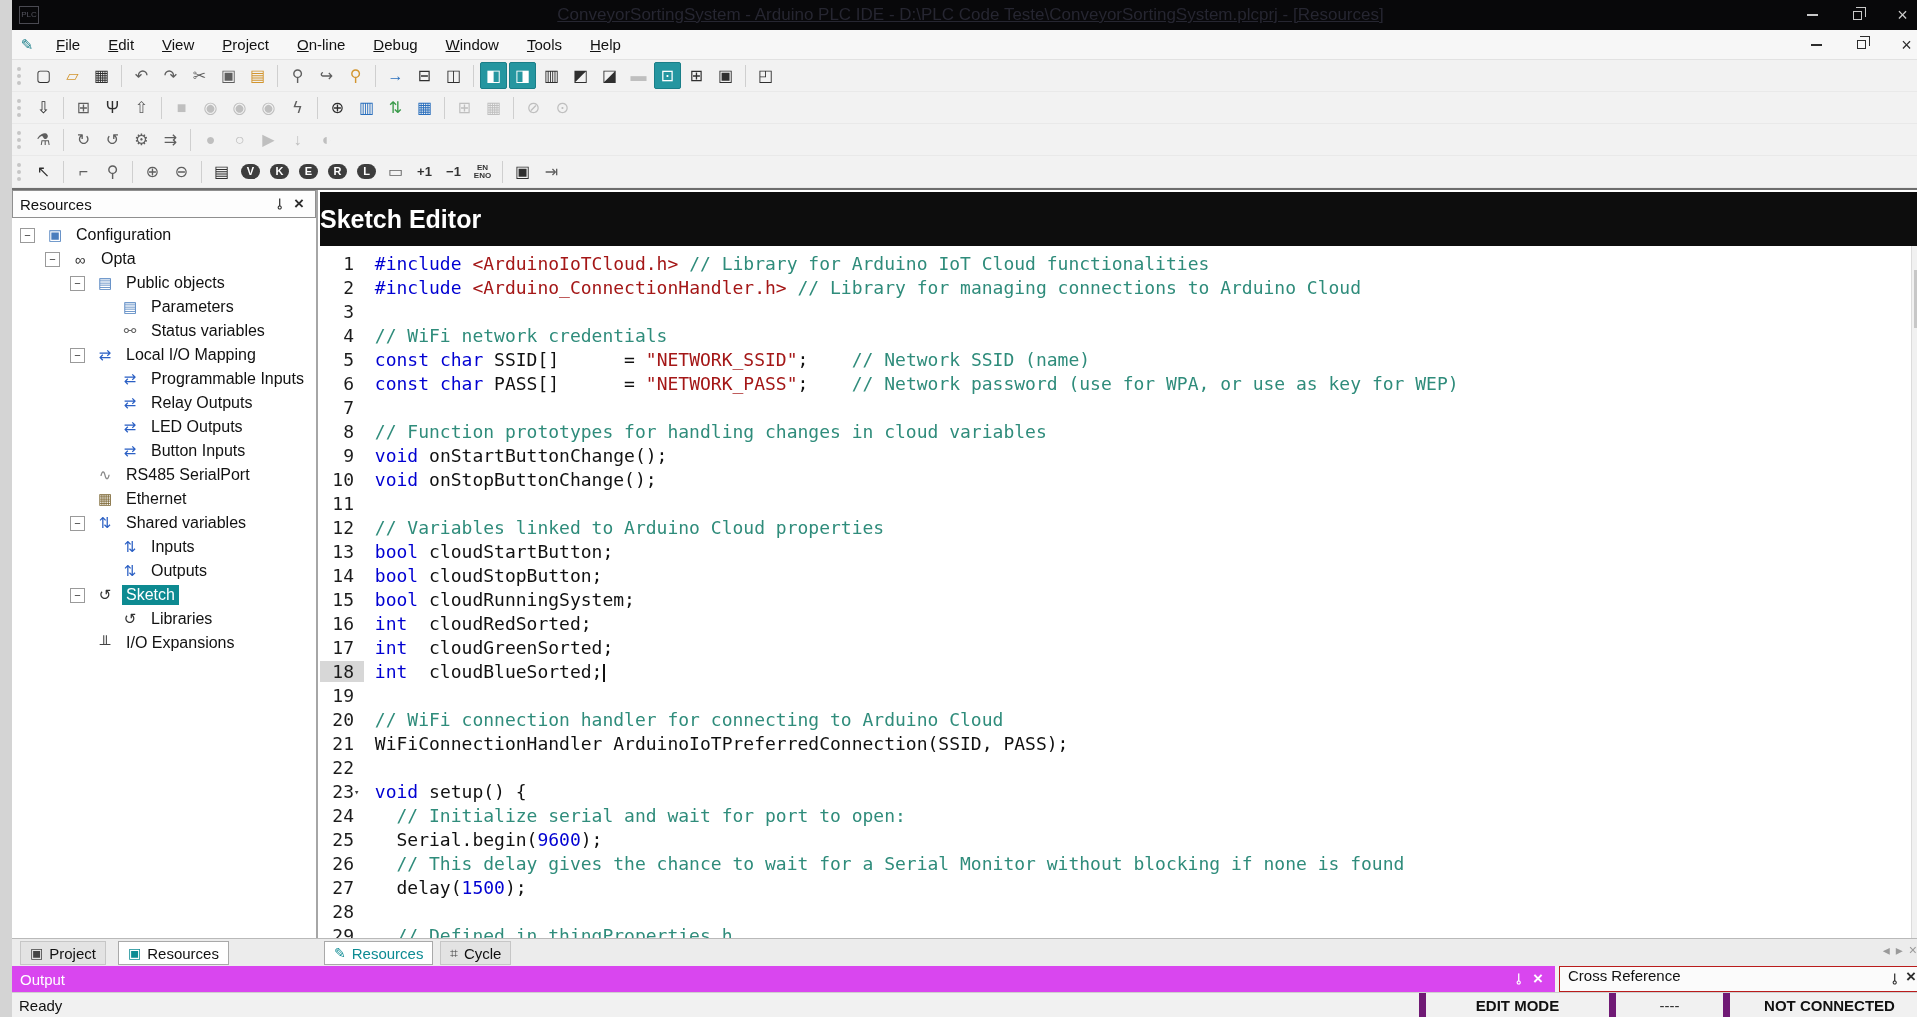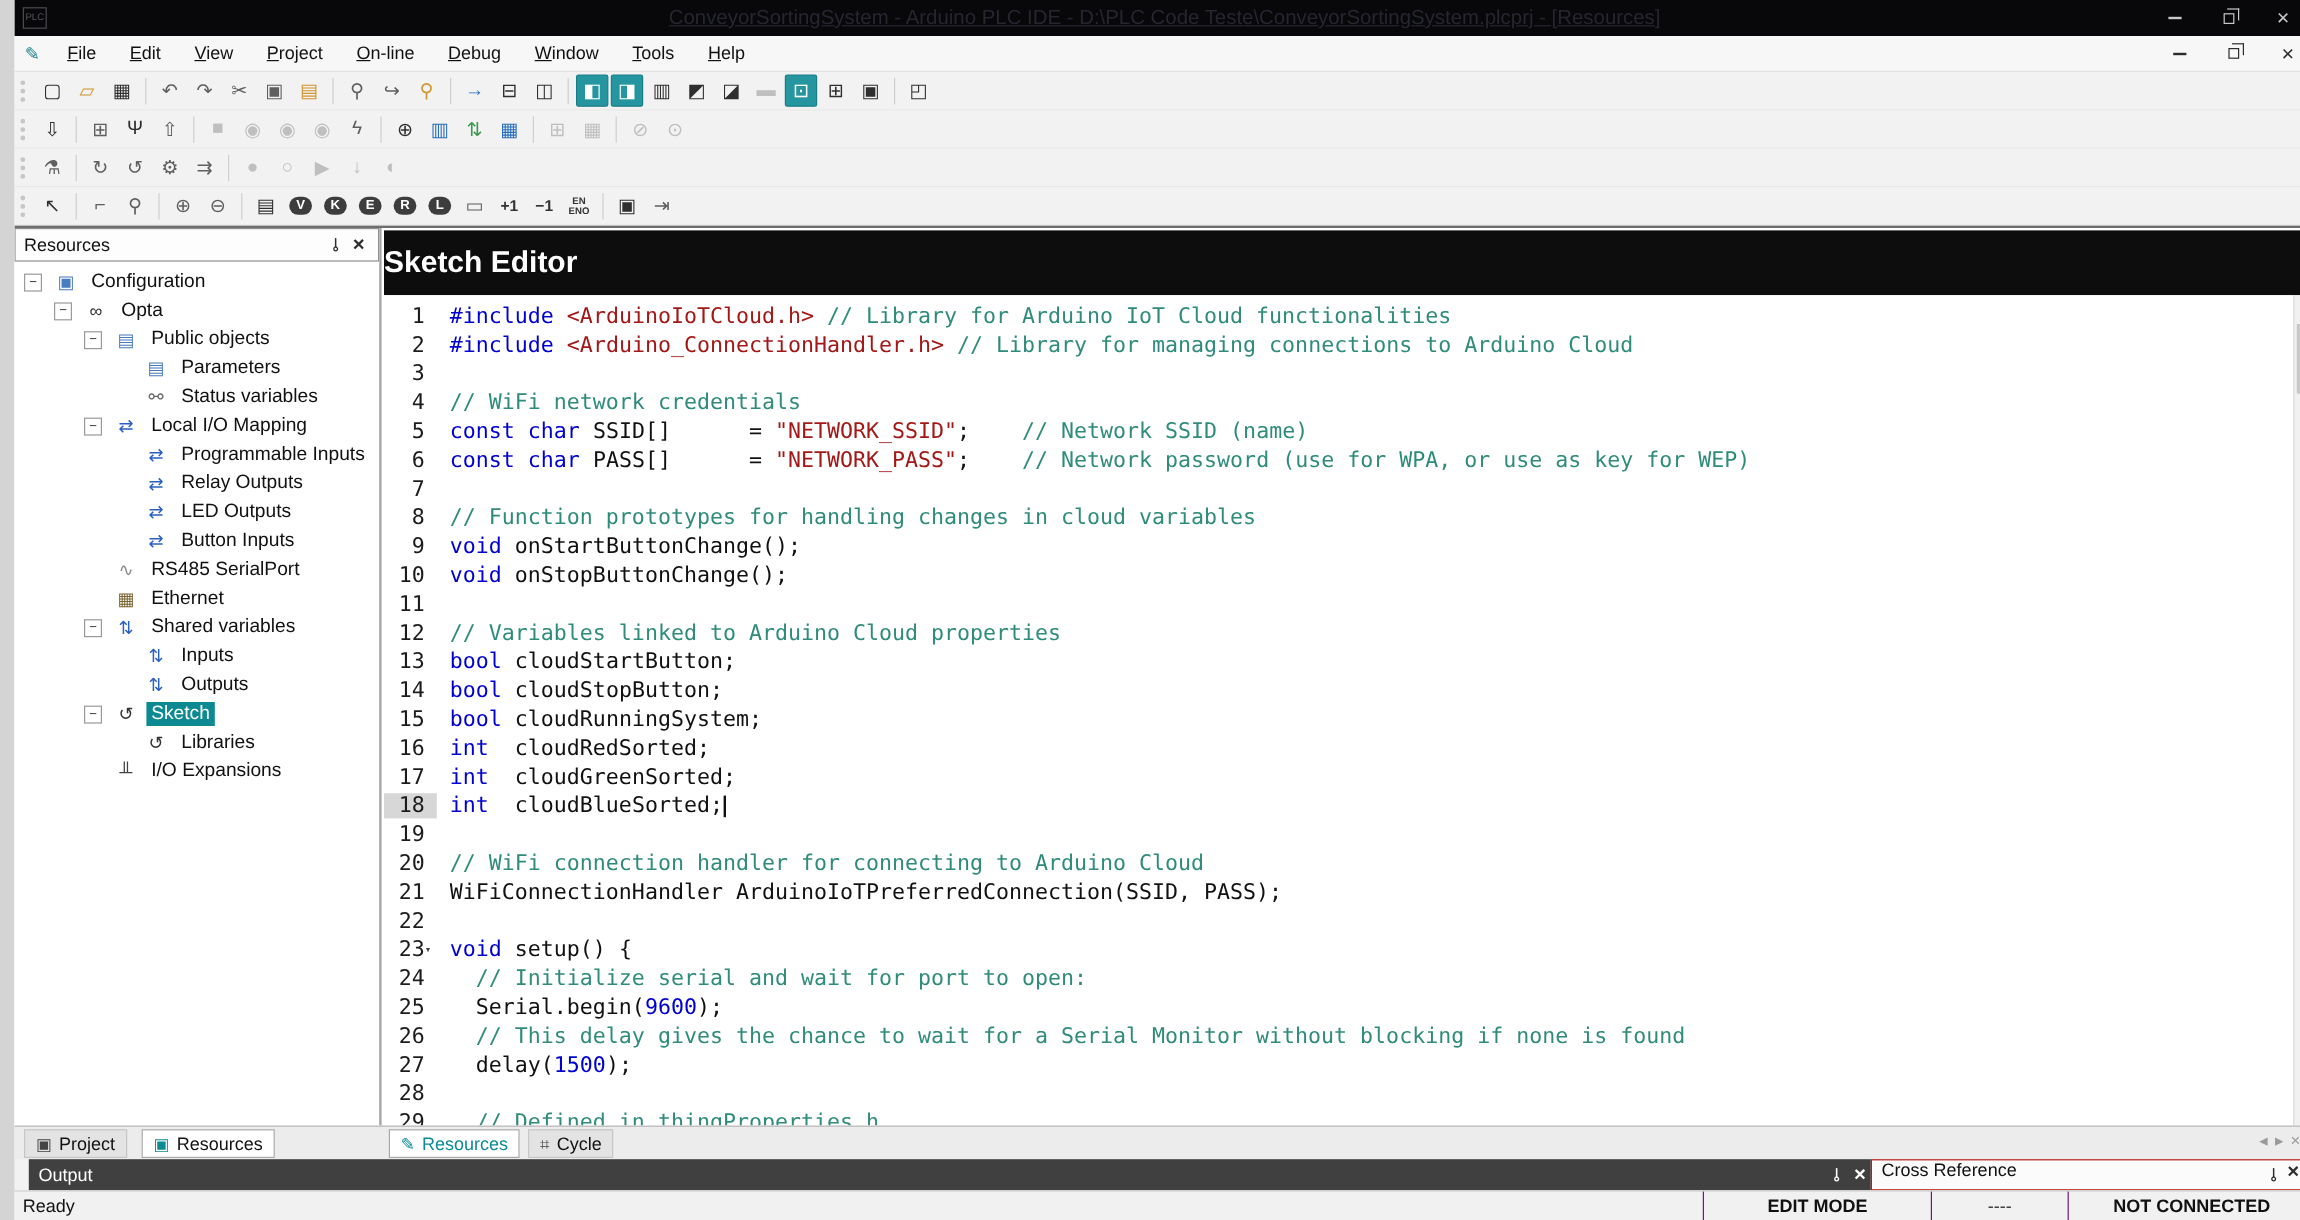--- a/index.html
+++ b/index.html
@@ -87,34 +87,34 @@
        border-top:1px solid #b9b9b9;}
   .tab{position:absolute;top:2px;height:24px;display:inline-flex;align-items:center;padding:0 9px;
        font-size:15px;white-space:nowrap;}
   .tab .tico{margin-right:6px;font-size:14px;}
   .tab-active{background:#fff;border:1px solid #a9a9a9;}
   .tab-flat{background:#e3e3e3;border:1px solid #c6c6c6;}
   .teal-txt{color:#0d8b93;}
   .nav-icons{position:absolute;right:6px;top:3px;color:#9a9a9a;font-size:14px;letter-spacing:6px;}
 
   
-  .output-header{position:absolute;left:12px;top:966px;width:1543px;height:26px;background:#404040;color:#fff;
+  .output-header{position:absolute;left:0;top:966px;width:1543px;height:26px;background:#d946ef;color:#fff;
        display:flex;align-items:center;padding:0 8px;font-size:15px;}
   .output-header .pin-ico,.output-header .x-ico{color:#fff;}
   .oh-title{flex:1;}
   .crossref-header{position:absolute;left:1547px;top:966px;right:0;height:26px;background:#fbfbfb;
        border:1px solid #b91c1c;display:flex;padding:0 8px;font-size:15px;}
   .ch-title{flex:1;}
 
   
   .statusbar{position:absolute;left:0;top:992px;width:1917px;height:25px;background:#f1f1f1;
        border-top:1px solid #cfcfcf;display:flex;align-items:center;font-size:15px;}
   .sb-ready{padding-left:7px;}
   .sb-right{margin-left:auto;display:flex;height:100%;}
-  .sb-cell{display:flex;align-items:center;justify-content:center;border-left:1px solid #701a75;height:100%;}
+  .sb-cell{display:flex;align-items:center;justify-content:center;border-left:7px solid #701a75;height:100%;}
   .sb-mode{width:190px;font-weight:bold;}
   .sb-dash{width:114px;color:#333;}
   .sb-conn{width:206px;font-weight:bold;}
 </style>
 </head>
 <body>
 
 <div class="app">
 
   <div class="titlebar">

